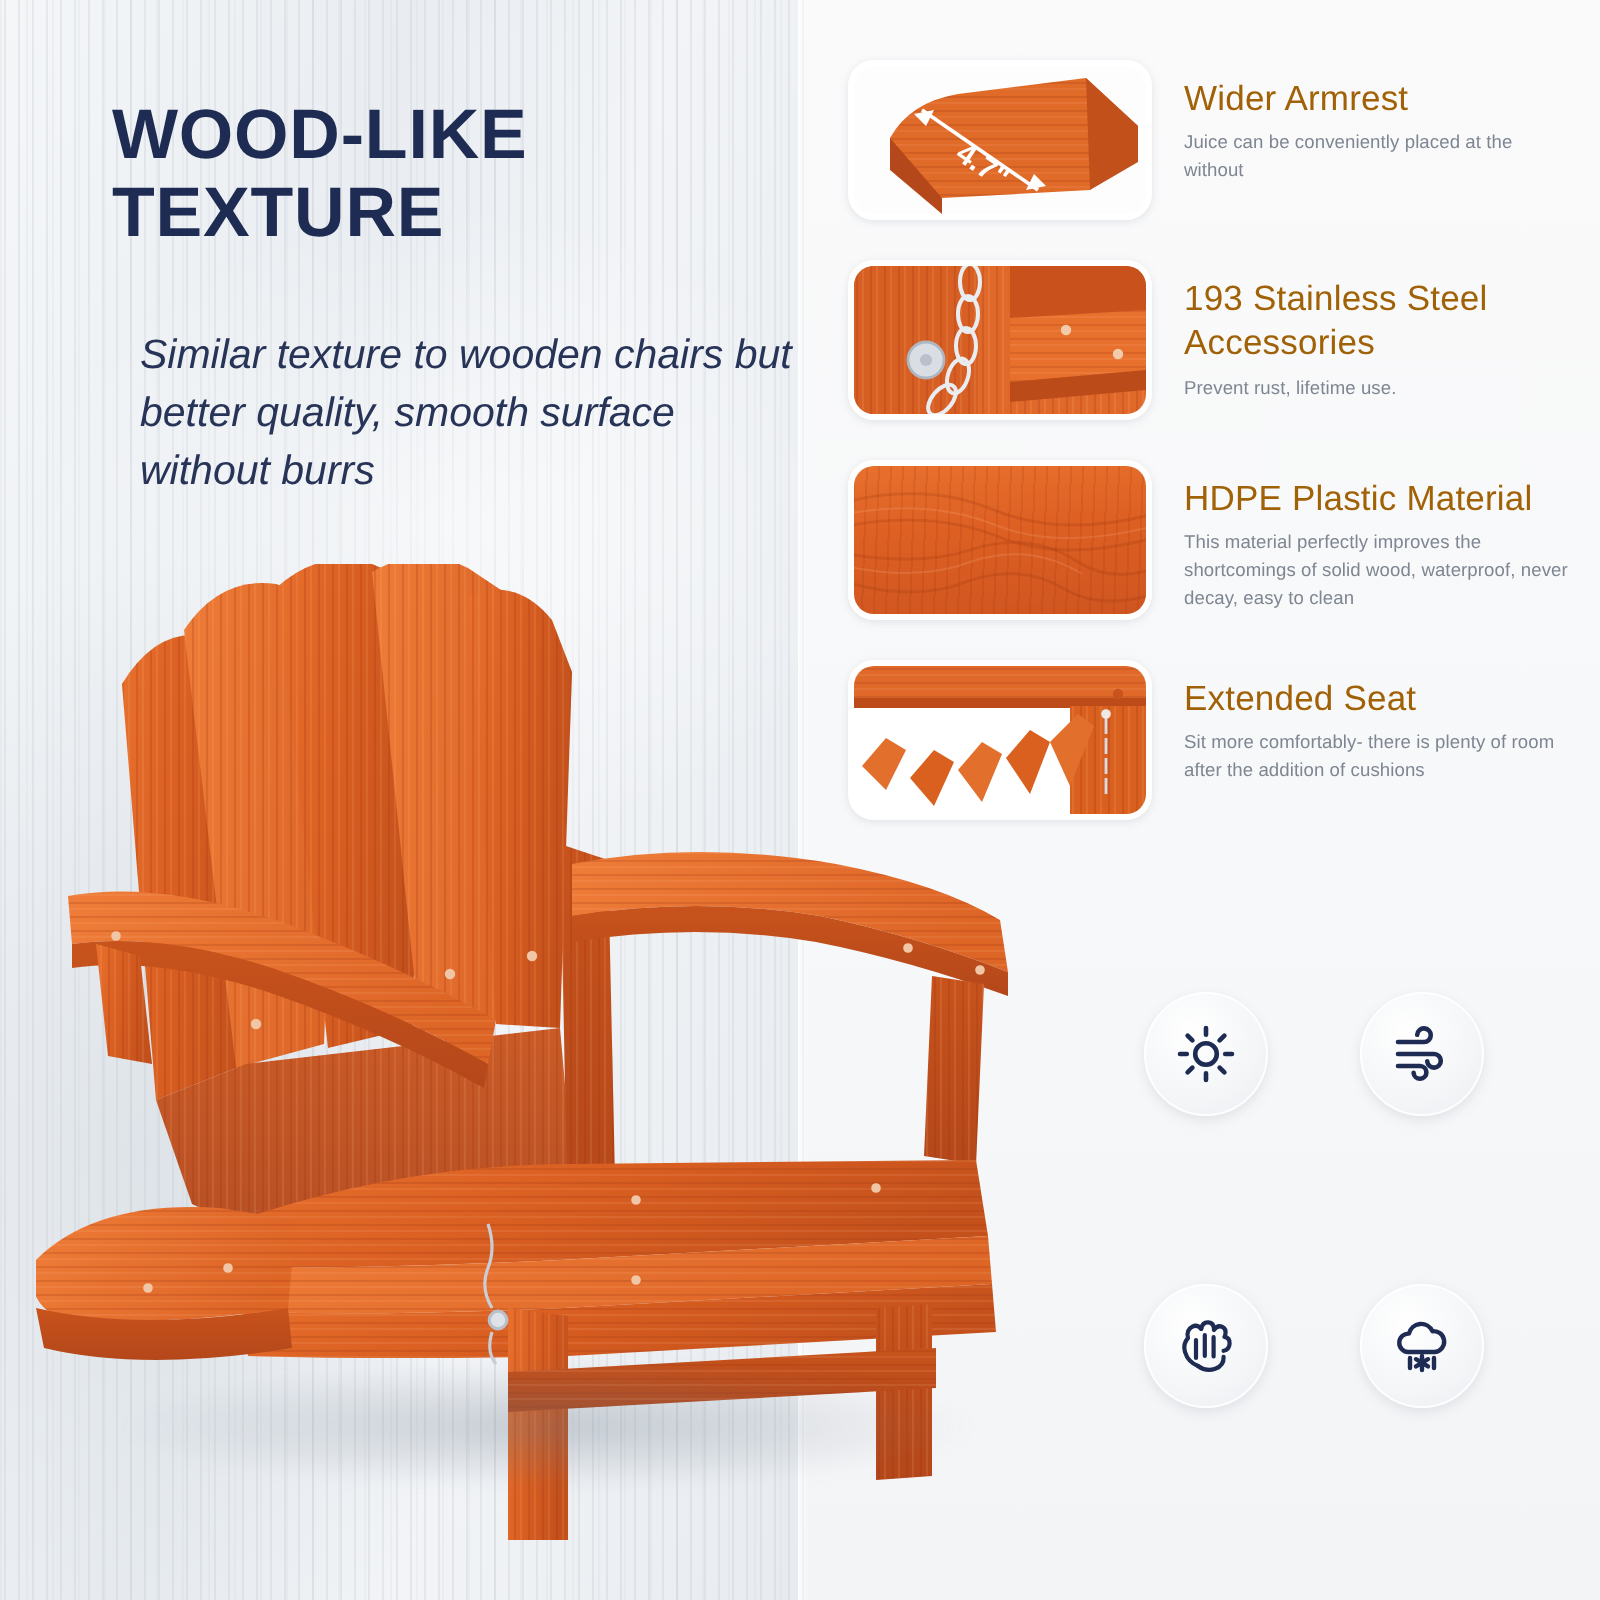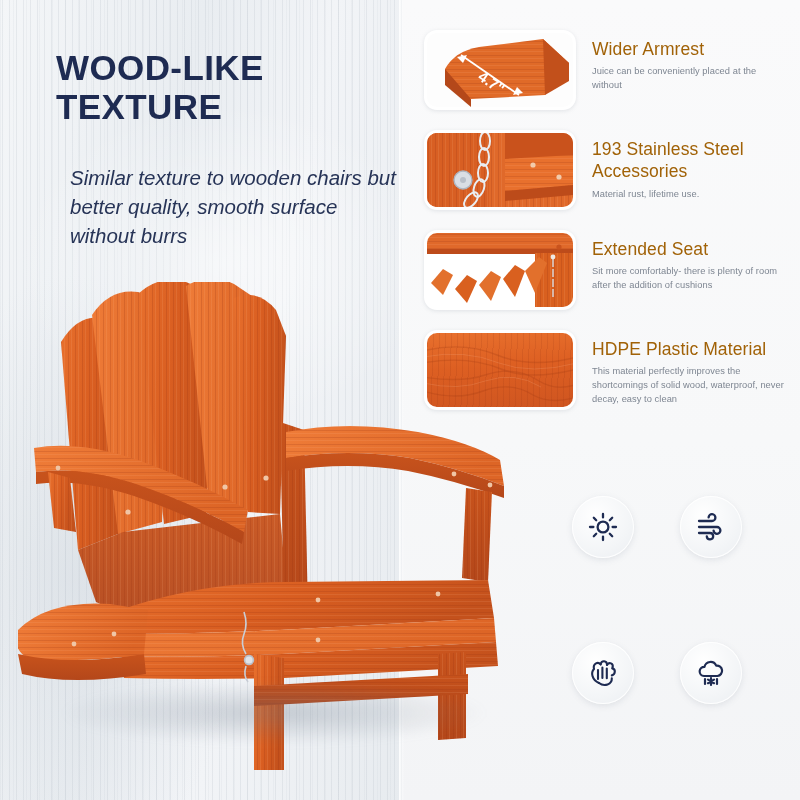--- a/index.html
+++ b/index.html
@@ -292,21 +292,43 @@
             <ellipse cx="44" cy="67" rx="5" ry="9" transform="rotate(40 44 67)"></ellipse>
           </g>
           <circle cx="36" cy="47" r="9" fill="#d9dee5" stroke="#aeb6c1" stroke-width="1.4"></circle>
           <circle cx="36" cy="47" r="3" fill="#b9c0ca"></circle>
           <circle cx="106" cy="32" r="2.6" fill="#f2cbab"></circle>
           <circle cx="132" cy="44" r="2.6" fill="#f2cbab"></circle>
         </svg>
       </div>
       <div class="ftext">
         <div class="ftitle">193 Stainless Steel Accessories</div>
-        <div class="fdesc">Material rust, lifetime use.</div>
+        <div class="fdesc">Prevent rust, lifetime use.</div>
+      </div>
+    </div>
+
+    <div class="feature">
+      <div class="thumb">
+        <div class="wood"></div>
+        <svg class="grain-swirl" width="146" height="74" viewBox="0 0 146 74">
+          <g stroke="rgba(160,58,20,0.45)" stroke-width="1.4" fill="none">
+            <path d="M-4 18 q40 -10 74 4 q34 14 80 2"></path>
+            <path d="M-4 30 q44 -8 78 6 q30 12 76 0"></path>
+            <path d="M-4 44 q38 6 62 -2 q30 -10 54 6 q16 10 36 4"></path>
+            <path d="M-4 58 q34 10 60 0 q28 -10 50 4 q18 10 44 2"></path>
+          </g>
+          <g stroke="rgba(255,186,146,0.35)" stroke-width="1" fill="none">
+            <path d="M-4 24 q42 -8 76 6 q32 12 78 0"></path>
+            <path d="M-4 50 q36 8 62 -2 q30 -10 56 6"></path>
+          </g>
+        </svg>
+      </div>
+      <div class="ftext">
+        <div class="ftitle">HDPE Plastic Material</div>
+        <div class="fdesc">This material perfectly improves the shortcomings of solid wood, waterproof, never decay, easy to clean</div>
       </div>
     </div>
 
     <div class="feature">
       <div class="thumb">
         <svg width="146" height="74" viewBox="0 0 146 74">
           <rect width="146" height="74" fill="#ffffff"></rect>
           <rect x="0" y="0" width="146" height="18" fill="#e0692a"></rect>
           <rect x="0" y="0" width="146" height="18" fill="url(#grainH)"></rect>
           <rect x="0" y="16" width="146" height="5" fill="#bd4b1a"></rect>
@@ -324,42 +346,20 @@
           </g>
           <circle cx="126" cy="24" r="2.4" fill="#efe9e4"></circle>
           <circle cx="132" cy="14" r="2.6" fill="#c9531d"></circle>
         </svg>
       </div>
       <div class="ftext">
         <div class="ftitle">Extended Seat</div>
         <div class="fdesc">Sit more comfortably- there is plenty of room after the addition of cushions</div>
       </div>
     </div>
-
-    <div class="feature">
-      <div class="thumb">
-        <div class="wood"></div>
-        <svg class="grain-swirl" width="146" height="74" viewBox="0 0 146 74">
-          <g stroke="rgba(160,58,20,0.45)" stroke-width="1.4" fill="none">
-            <path d="M-4 18 q40 -10 74 4 q34 14 80 2"></path>
-            <path d="M-4 30 q44 -8 78 6 q30 12 76 0"></path>
-            <path d="M-4 44 q38 6 62 -2 q30 -10 54 6 q16 10 36 4"></path>
-            <path d="M-4 58 q34 10 60 0 q28 -10 50 4 q18 10 44 2"></path>
-          </g>
-          <g stroke="rgba(255,186,146,0.35)" stroke-width="1" fill="none">
-            <path d="M-4 24 q42 -8 76 6 q32 12 78 0"></path>
-            <path d="M-4 50 q36 8 62 -2 q30 -10 56 6"></path>
-          </g>
-        </svg>
-      </div>
-      <div class="ftext">
-        <div class="ftitle">HDPE Plastic Material</div>
-        <div class="fdesc">This material perfectly improves the shortcomings of solid wood, waterproof, never decay, easy to clean</div>
-      </div>
-    </div>
   </div>
 
   <div class="badges">
 
     <div class="badge b1">
       <svg width="32" height="32" viewBox="0 0 32 32">
         <g stroke="#1e2b52" stroke-width="2.3" stroke-linecap="round" fill="none">
           <circle cx="16" cy="16" r="5.4"></circle>
           <path d="M16 3 v3.4 M16 25.6 V29 M3 16 h3.4 M25.6 16 H29"></path>
           <path d="M6.8 6.8 l2.4 2.4 M22.8 22.8 l2.4 2.4 M25.2 6.8 l-2.4 2.4 M9.2 22.8 l-2.4 2.4"></path>

